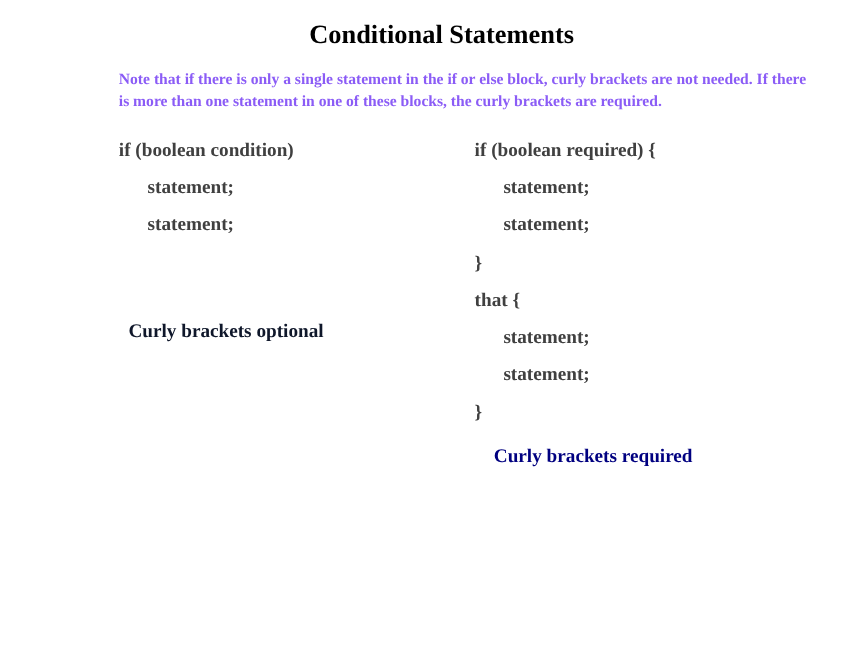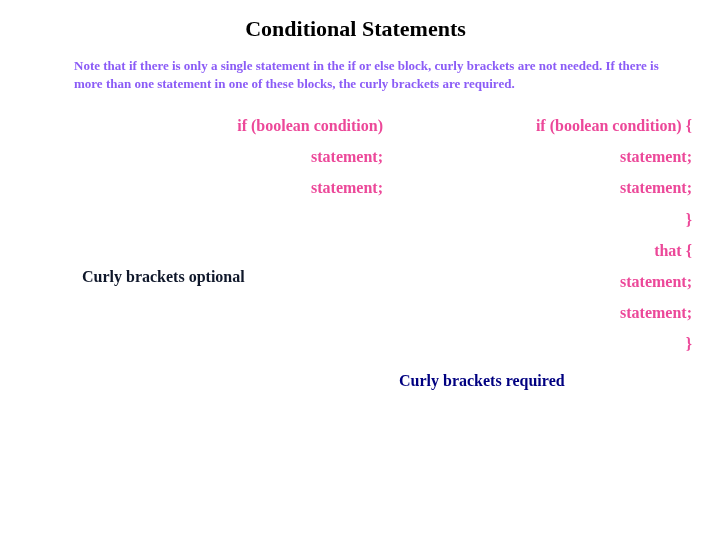--- a/index.html
+++ b/index.html
@@ -9,21 +9,21 @@
     height: 540px;
     background: #fff;
     font-family: "Times New Roman", Times, serif;
     color: #000;
   }
   .slide {
     position: relative;
     width: 720px;
     height: 504px;
     box-sizing: border-box;
-    padding: 12px 28px 20px 19px;
+    padding: 12px 28px 20px 44px;
   }
   .title {
     text-align: center;
     font-size: 22px;
     font-weight: bold;
     margin: 4px 0 10px 0;
   }
   .subhead {
     font-size: 18px;
     font-weight: bold;
@@ -39,26 +39,25 @@
   }
   .columns {
     display: flex;
     margin-top: 18px;
     padding-left: 55px;
   }
   .col {
     flex: 1;
   }
   .code .line {
-    color: #ec4899;
+    color: #404040;
     font-size: 16px;
     font-weight: bold;
     line-height: 1.95;
     white-space: pre;
-    text-align: right;
   }
   .indent1 { padding-left: 24px; }
   .caption-left {
     color: #0f172a;
     font-size: 16px;
     font-weight: bold;
     margin-top: 64px;
     margin-left: 8px;
   }
   .caption-right {
@@ -85,21 +84,21 @@
       <div class="code">
         <div class="line">if (boolean condition)</div>
         <div class="line indent1">statement;</div>
         <div class="line indent1">statement;</div>
       </div>
       <div class="caption-left">Curly brackets optional</div>
     </div>
 
     <div class="col">
       <div class="code">
-        <div class="line">if (boolean condition) {</div>
+        <div class="line">if (boolean required) {</div>
         <div class="line indent1">statement;</div>
         <div class="line indent1">statement;</div>
         <div class="line">}</div>
         <div class="line">that {</div>
         <div class="line indent1">statement;</div>
         <div class="line indent1">statement;</div>
         <div class="line">}</div>
       </div>
       <div class="caption-right">Curly brackets required</div>
     </div>

